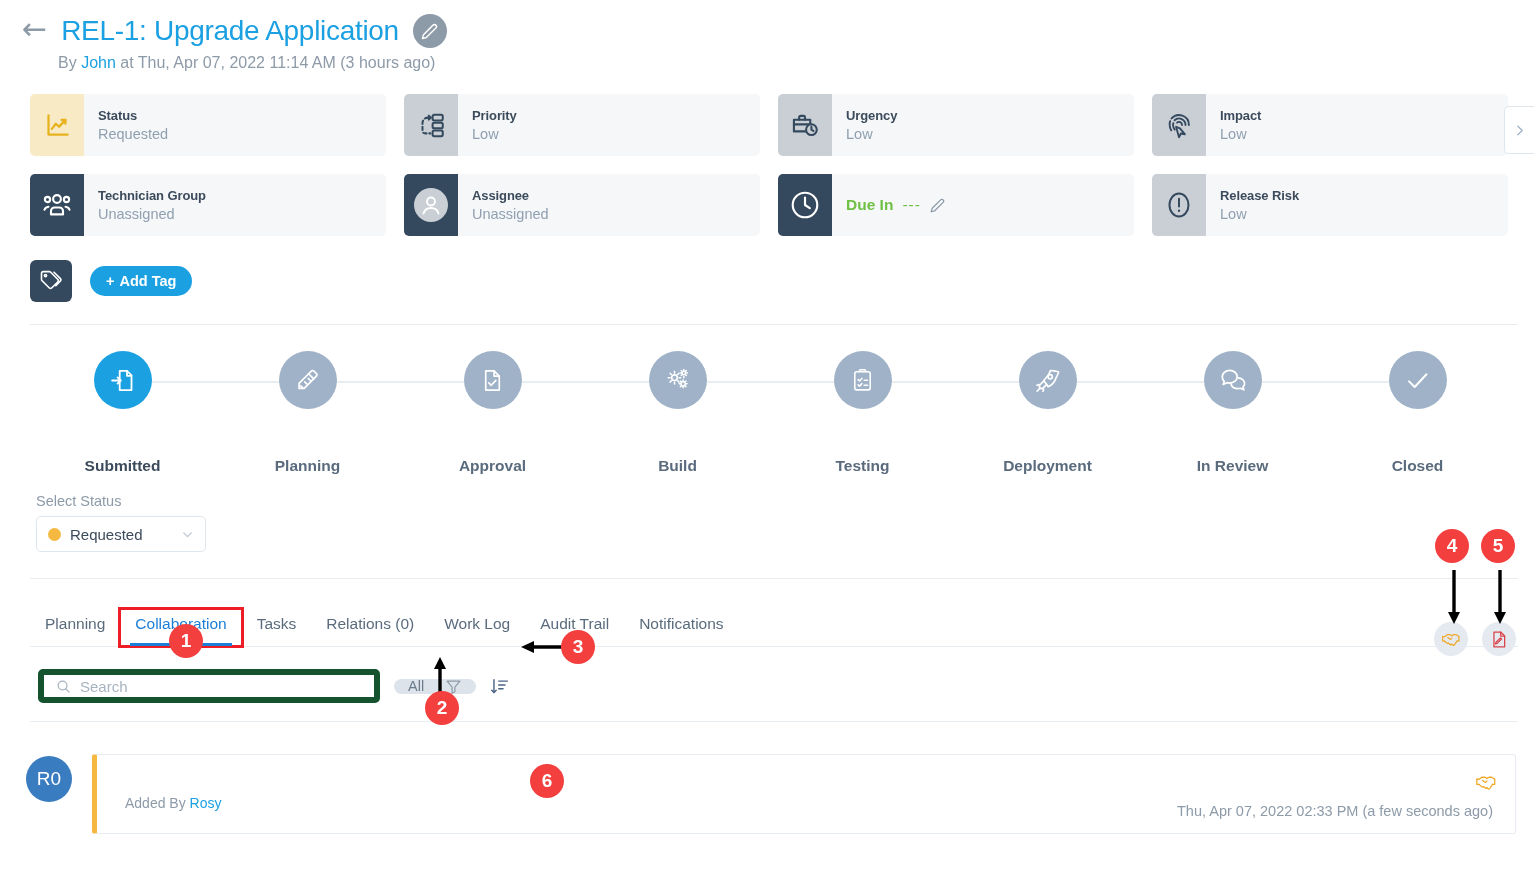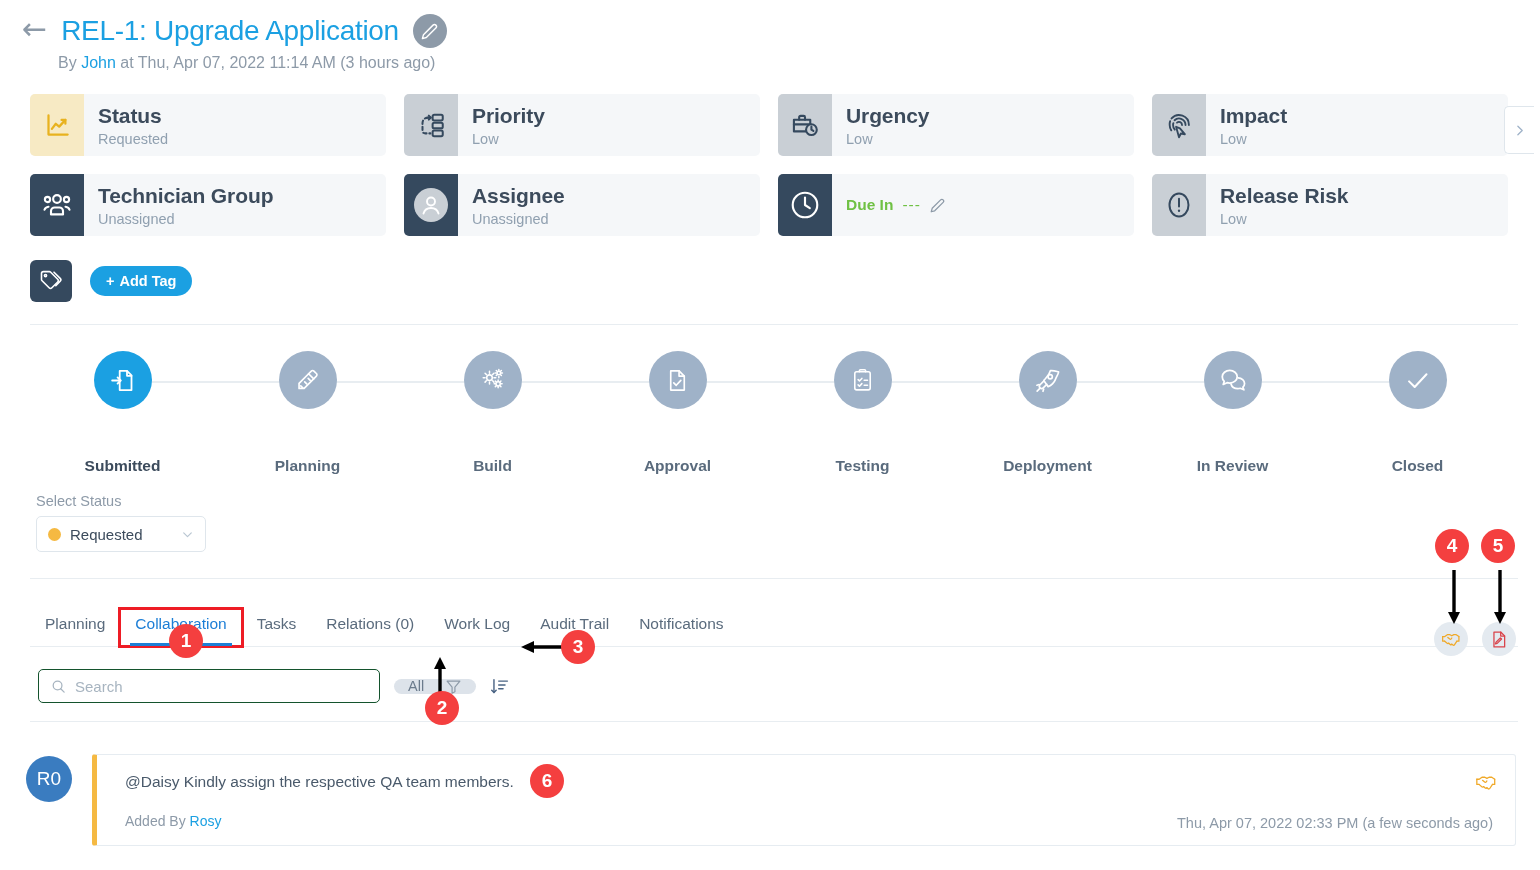--- a/index.html
+++ b/index.html
@@ -37,21 +37,21 @@
     gap: 18px 18px; max-width: 1478px;
   }
   .info-card {
     display: flex; align-items: stretch; height: 62px;
     background: #f5f7f9; border-radius: 5px; overflow: hidden;
   }
   .info-icon {
     width: 54px; flex: 0 0 54px; display: flex; align-items: center; justify-content: center;
   }
   .info-body { display: flex; flex-direction: column; justify-content: center; padding-left: 14px; }
-  .info-label { font-size: 21px; color: #3c4b5c; font-weight: bold; letter-spacing: -0.1px; }
+  .info-label { font-size: 13px; color: #3c4b5c; font-weight: bold; letter-spacing: -0.1px; }
   .info-value { font-size: 14.5px; color: #90a0b0; margin-top: 3px; }
   .ic-yellow { background: #f7eac4; }
   .ic-gray   { background: #c9cfd5; }
   .ic-navy   { background: #35495e; }
   .due-row { display: flex; align-items: center; gap: 9px; padding-left: 14px; }
   .due-label { color: #6fc144; font-weight: bold; font-size: 15.5px; }
   .due-dash  { color: #6fc144; font-size: 15.5px; letter-spacing: 1px; }
 
   .side-next {
     position: absolute; right: -16px; top: 12px;
@@ -116,21 +116,21 @@
     height: 3px; background: #1c7ed6;
   }
   .tab.highlight-box {
     outline: 3px solid #ee1c25; outline-offset: -1px;
   }
   .tabs-underline { height: 1px; background: #e8edf1; }
 
   
   .toolbar { display: flex; align-items: center; margin: 22px 0 0 38px; gap: 14px; position: relative; }
   .search-box {
-    width: 342px; height: 34px; border: 1px solid #14532d; border-radius: 5px;
+    width: 342px; height: 34px; border: 6px solid #14532d; border-radius: 5px;
     display: flex; align-items: center; gap: 9px; padding: 0 12px; background: #fff;
   }
   .search-box input {
     border: none; outline: none; background: transparent; font-size: 15px;
     color: #6b7b8c; font-family: "Liberation Sans", sans-serif; width: 100%;
   }
   .search-box input::placeholder { color: #a7b4c0; }
   .filter-pill {
     height: 15px; min-width: 76px; border-radius: 16px; background: #dde3ea;
     display: flex; align-items: center; justify-content: center; gap: 21px;
@@ -380,45 +380,45 @@
         <div class="flow-circle">
           <svg width="27" height="27" viewBox="0 0 24 24" fill="none" stroke="#ffffff" stroke-width="1.5" stroke-linecap="round" stroke-linejoin="round">
             <path d="M4.5 14.5L13 6l4.5 4.5-8.5 8.5h-4.5z"></path>
             <path d="M13 6l2.4-2.4a1.6 1.6 0 0 1 2.3 0l2.2 2.2a1.6 1.6 0 0 1 0 2.3L17.5 10.5"></path>
             <path d="M6 16.8l1.8 1.8"></path>
               <path d="M9.5 13.2l1.8 1.8"></path>
               <path d="M12.6 10.1l1.8 1.8"></path>
           </svg>
         </div>
         <div class="flow-label">Planning</div>
+      </div>
+
+      <div class="flow-step">
+        <div class="flow-circle">
+          <svg width="25" height="25" viewBox="0 0 24 24" fill="none" stroke="#ffffff" stroke-width="1.6" stroke-linecap="round" stroke-linejoin="round">
+            <path d="M5.5 2.8h8l5 5v13.4h-13z"></path>
+              <path d="M13.5 2.8v5h5"></path>
+            <path d="M8.4 14.2l2.4 2.4 4.4-4.7"></path>
+          </svg>
+        </div>
+        <div class="flow-label">Approval</div>
       </div>
 
       <div class="flow-step">
         <div class="flow-circle">
           <svg width="28" height="28" viewBox="0 0 24 24" fill="none" stroke="#ffffff" stroke-width="1.3" stroke-linecap="round" stroke-linejoin="round">
             <circle cx="9" cy="10" r="2.4"></circle>
             <path d="M9 4.6v1.6M9 13.8v1.6M3.6 10h1.6M12.8 10h1.6M5.2 6.2l1.1 1.1M11.7 12.7l1.1 1.1M12.8 6.2l-1.1 1.1M6.3 12.7l-1.1 1.1"></path>
             <circle cx="17" cy="6" r="1.5"></circle>
             <path d="M17 2.9v1M17 9.1v1M13.9 6h1M19.1 6h1M14.8 3.8l.7.7M18.5 7.5l.7.7M19.2 3.8l-.7.7M15.5 7.5l-.7.7"></path>
             <circle cx="16.4" cy="15.3" r="1.8"></circle>
             <path d="M16.4 11.9v1.1M16.4 17.6v1.1M13 15.3h1.1M18.7 15.3h1.1M14 12.9l.8.8M18 16.9l.8.8M18.8 12.9l-.8.8M14.8 16.9l-.8.8"></path>
           </svg>
         </div>
         <div class="flow-label">Build</div>
-      </div>
-
-      <div class="flow-step">
-        <div class="flow-circle">
-          <svg width="25" height="25" viewBox="0 0 24 24" fill="none" stroke="#ffffff" stroke-width="1.6" stroke-linecap="round" stroke-linejoin="round">
-            <path d="M5.5 2.8h8l5 5v13.4h-13z"></path>
-              <path d="M13.5 2.8v5h5"></path>
-            <path d="M8.4 14.2l2.4 2.4 4.4-4.7"></path>
-          </svg>
-        </div>
-        <div class="flow-label">Approval</div>
       </div>
 
       <div class="flow-step">
         <div class="flow-circle">
           <svg width="25" height="25" viewBox="0 0 24 24" fill="none" stroke="#ffffff" stroke-width="1.5" stroke-linecap="round" stroke-linejoin="round">
             <rect x="4.6" y="3.6" width="14.8" height="17.4" rx="1.8"></rect>
             <path d="M9 3.6V2.6c0-.6.5-1 1-1h4c.6 0 1 .4 1 1v1"></path>
             <path d="M7.8 11.2l1.3 1.3 2.3-2.5"></path>
               <path d="M13.6 11.8h3.2"></path>
             <path d="M7.8 16.2l1.3 1.3 2.3-2.5"></path>
@@ -548,21 +548,20 @@
             <path d="M13.5 2.6v5h5"></path>
           <path d="M14.6 11.4l-5.5 5.5-2.2.7.7-2.2 5.5-5.5z"></path>
         </svg>
       </span>
     </div>
   </div>
 
   <div class="comment-row">
     <div class="avatar">R0</div>
     <div class="comment-card">
-      <div class="comment-text">@Daisy Kindly assign the respective QA team members.</div>
       <div class="comment-meta">
         <span>Added By </span><span class="lnk">Rosy</span>
       </div>
       <div class="comment-hand">
         <svg width="22" height="22" viewBox="0 0 24 24" fill="none" stroke="#f0a929" stroke-width="1.4" stroke-linecap="round" stroke-linejoin="round">
           <path d="M2 9h2.6l3-2.2h3.2L13 8.1l2.3-1.3h3L21.5 9"></path>
           <path d="M2 9v5.6h2.4"></path>
             <path d="M21.5 9v5.6h-2.4"></path>
           <path d="M4.4 14.6l3 2.6c.6.5 1.4.4 1.9-.2"></path>
           <path d="M9.3 17l1.8 1.5c.6.5 1.4.4 1.9-.2"></path>

